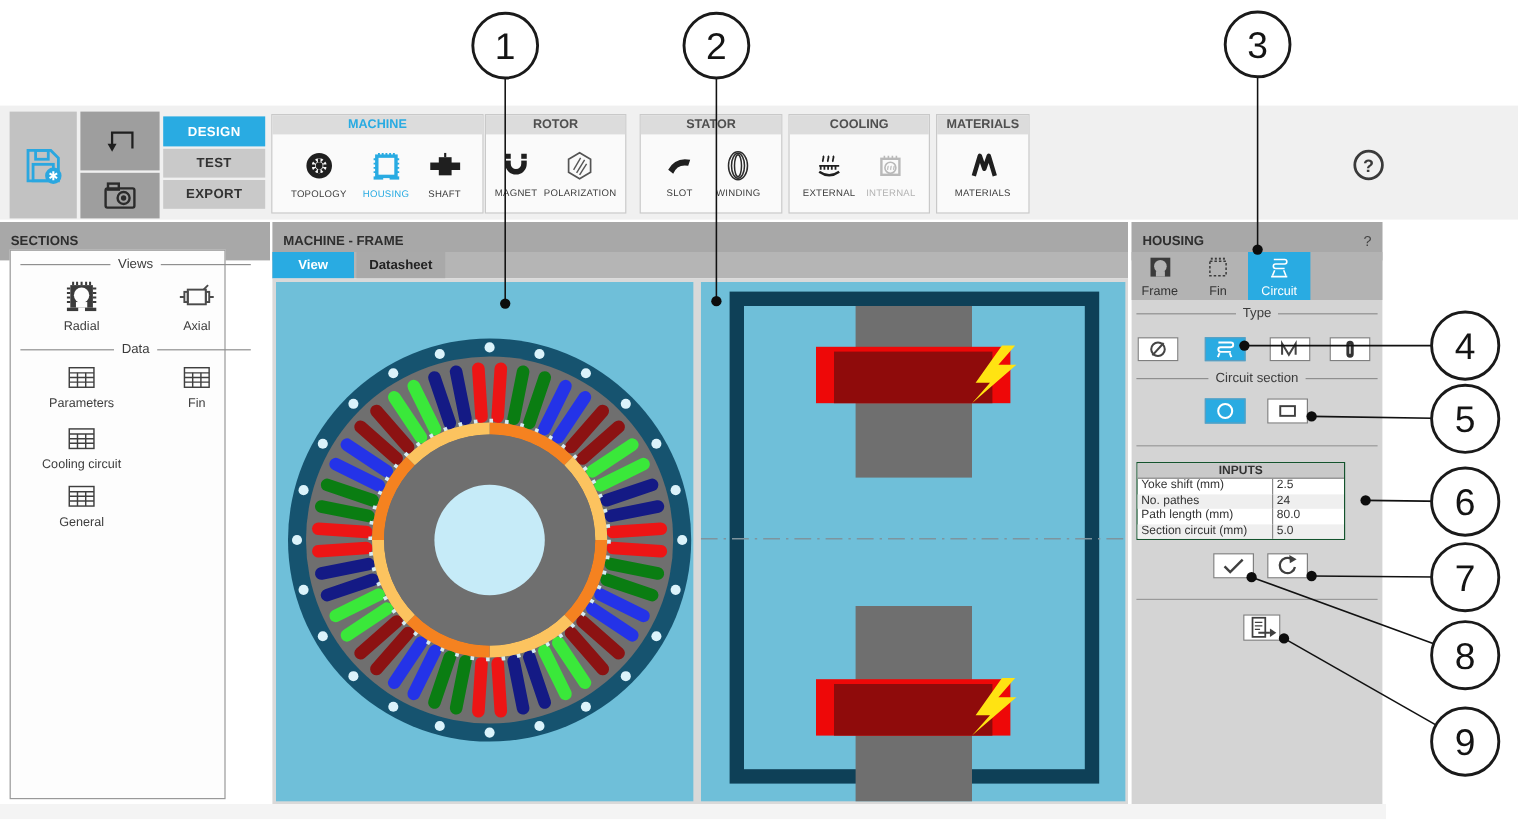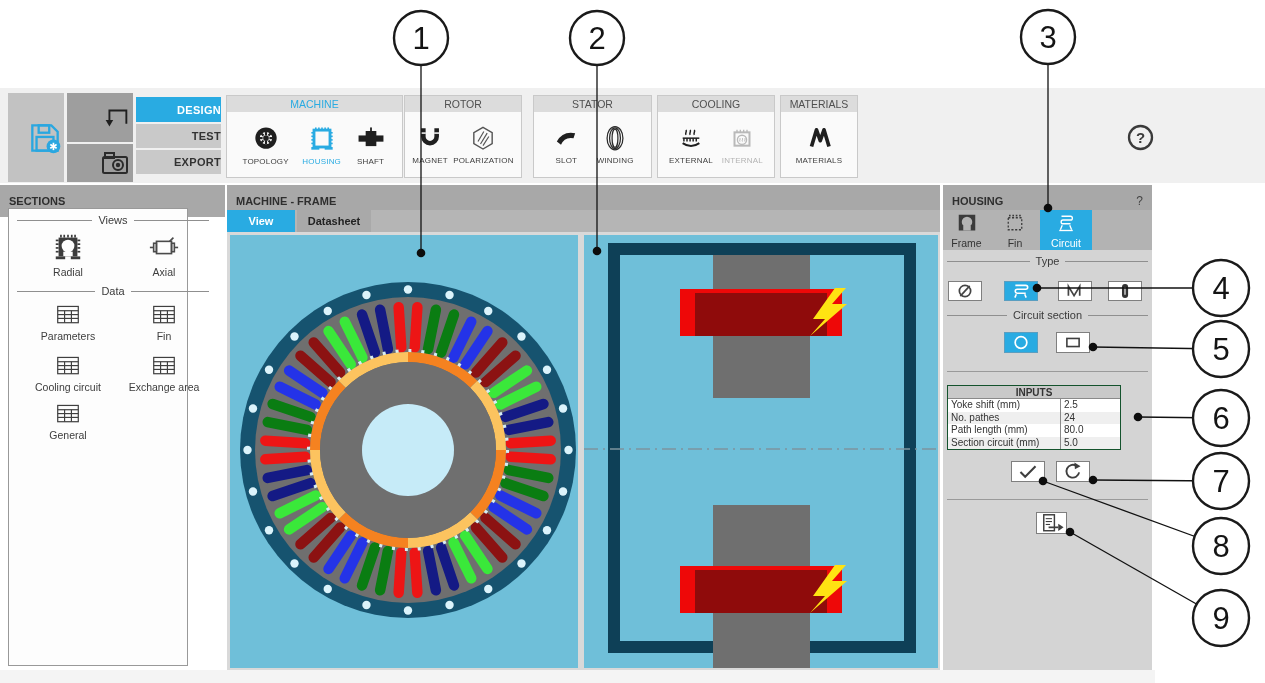--- a/index.html
+++ b/index.html
@@ -3,29 +3,29 @@
 <meta charset="utf-8">
 <style>
   *{margin:0;padding:0;box-sizing:border-box}
   html,body{background:#fff}
   #app{position:relative;width:1265px;height:683px;background:#fff;
        font-family:"Liberation Sans",sans-serif;overflow:hidden;color:#333}
   .abs{position:absolute}
 
   
   #toolbar{position:absolute;left:0;top:88px;width:1265px;height:95px;background:#f0f0f0}
-  .tbtn{position:absolute;display:flex;align-items:center;justify-content:flex-end;cursor:default}
+  .tbtn{position:absolute;display:flex;align-items:center;justify-content:center;cursor:default}
   .btn-save{background:#c2c2c2}
   .btn-gray{background:#9e9e9e}
   .mode-btn{font-size:11px;font-weight:bold;color:#333;background:#c9c9c9;letter-spacing:.3px}
   .mode-btn.active{background:#29abe2;color:#fff}
 
   
   .rgroup{position:absolute;top:95px;height:83px;border:1px solid #c9c9c9;background:#fafafa}
-  .rgroup-title{height:16px;line-height:16px;text-align:center;font-size:10.5px;font-weight:normal;
+  .rgroup-title{height:16px;line-height:16px;text-align:center;font-size:10.5px;font-weight:bold;
                 color:#4f4f4f;background:#dcdcdc}
   .rgroup-title.accent{color:#29abe2}
   .rgroup-body{height:65px;display:flex;align-items:center;justify-content:space-evenly;padding:0 4px}
   .ritem{display:flex;flex-direction:column;align-items:center;gap:2px;padding:0 2px}
   .ritem-label{font-size:8px;color:#3d3d3d;letter-spacing:.2px;white-space:nowrap}
   .ritem-label.accent{color:#29abe2}
   .ritem-label.disabled{color:#b3b3b3}
 
   
   .hdr-bar{position:absolute;height:25px;background:#a8a8a8;display:flex;align-items:center;
@@ -369,33 +369,20 @@
         <g fill="none" stroke="#3f3f3f" stroke-width="1.4">
           <rect x="5" y="4" width="24" height="19"></rect>
           <line x1="5" y1="9" x2="29" y2="9"></line>
             <line x1="5" y1="13.5" x2="29" y2="13.5"></line>
             <line x1="5" y1="18" x2="29" y2="18"></line>
           <line x1="13" y1="9" x2="13" y2="23"></line>
             <line x1="21" y1="9" x2="21" y2="23"></line>
         </g>
       </svg>
       <span>Cooling circuit</span>
-    </div>
-    <div class="sitem" style="left:105px;top:145px">
-      <svg width="30" height="24" viewBox="0 0 34 28">
-        <g fill="none" stroke="#3f3f3f" stroke-width="1.4">
-          <rect x="5" y="4" width="24" height="19"></rect>
-          <line x1="5" y1="9" x2="29" y2="9"></line>
-            <line x1="5" y1="13.5" x2="29" y2="13.5"></line>
-            <line x1="5" y1="18" x2="29" y2="18"></line>
-          <line x1="13" y1="9" x2="13" y2="23"></line>
-            <line x1="21" y1="9" x2="21" y2="23"></line>
-        </g>
-      </svg>
-      <span>Exchange area</span>
     </div>
 
     <div class="sitem" style="left:9px;top:193px">
       <svg width="30" height="24" viewBox="0 0 34 28">
         <g fill="none" stroke="#3f3f3f" stroke-width="1.4">
           <rect x="5" y="4" width="24" height="19"></rect>
           <line x1="5" y1="9" x2="29" y2="9"></line>
             <line x1="5" y1="13.5" x2="29" y2="13.5"></line>
             <line x1="5" y1="18" x2="29" y2="18"></line>
           <line x1="13" y1="9" x2="13" y2="23"></line>

